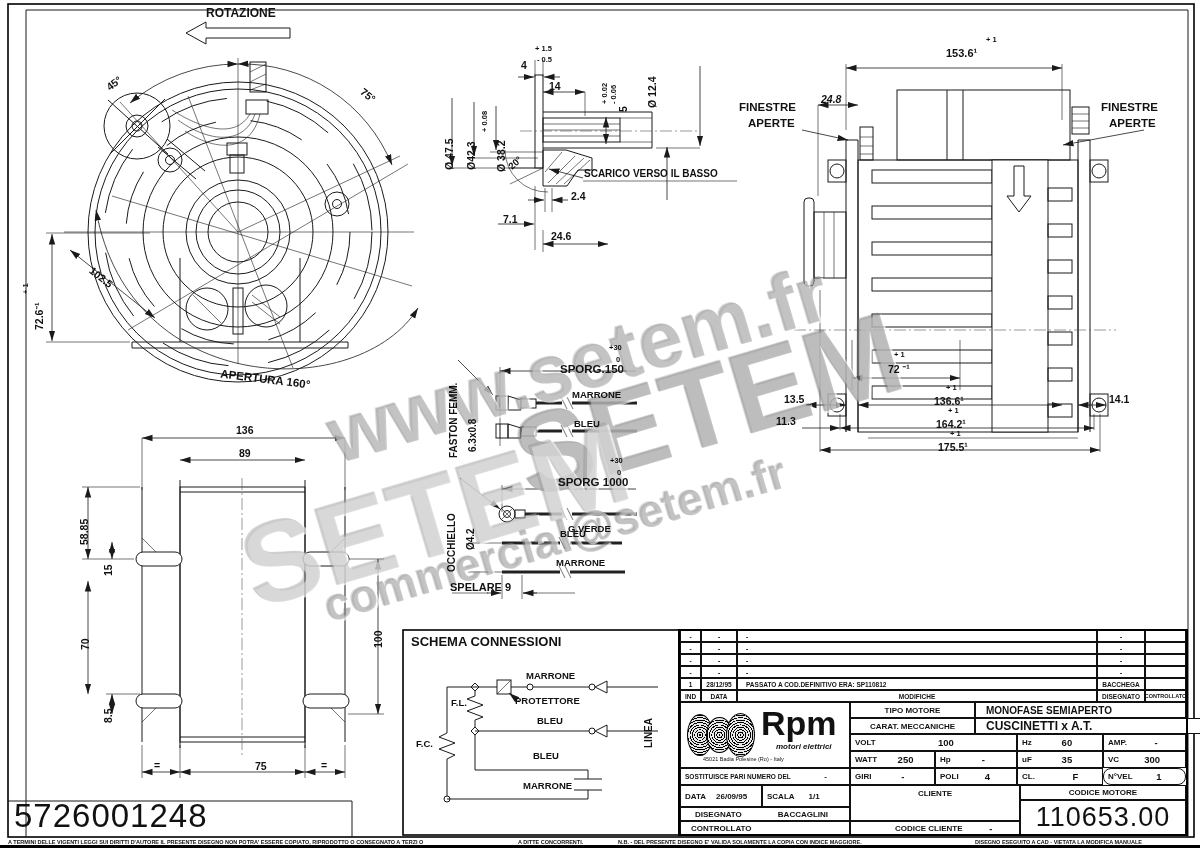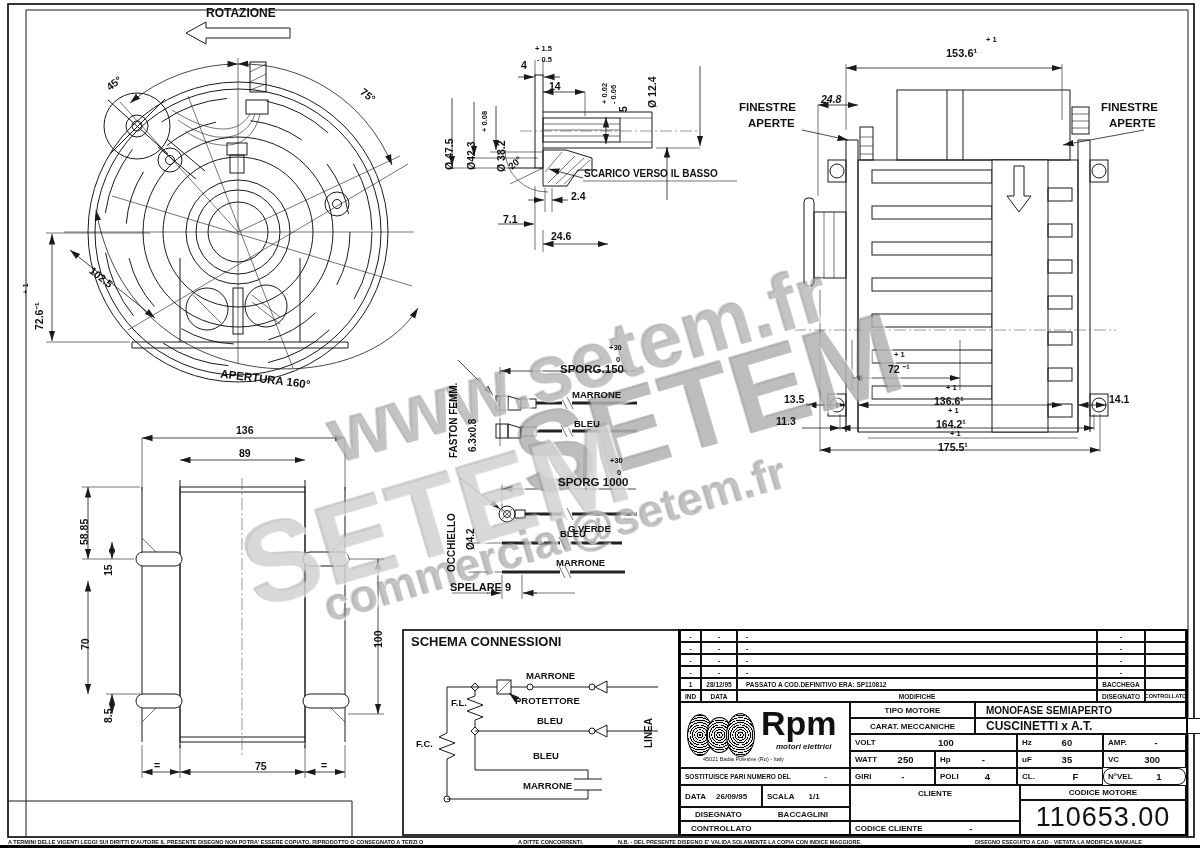--- a/index.html
+++ b/index.html
@@ -435,20 +435,21 @@
 <span class="lbl" style="left:411px;top:635px;font-size:13px;">SCHEMA CONNESSIONI</span>
 <span class="lbl" style="left:526px;top:671px;font-size:9.5px;">MARRONE</span>
 <span class="lbl" style="left:515px;top:696px;font-size:9.5px;">PROTETTORE</span>
 <span class="lbl" style="left:451px;top:698px;font-size:9.5px;">F.L.</span>
 <span class="lbl" style="left:416px;top:739px;font-size:9.5px;">F.C.</span>
 <span class="lbl" style="left:537px;top:716px;font-size:9.5px;">BLEU</span>
 <span class="lbl" style="left:533px;top:751px;font-size:9.5px;">BLEU</span>
 <span class="lbl" style="left:523px;top:781px;font-size:9.5px;">MARRONE</span>
 <span class="lbl r90" style="left:644px;top:748px;font-size:10px;">LINEA</span>
 
+<div class="lbl" style="left:14px;top:799px;font-size:33px;font-weight:400;letter-spacing:1px;">5726001248</div>
 
 <div>
   <div class="tb rev c" style="left:680px;top:630px;width:21px;height:12px;">-</div>
   <div class="tb rev c" style="left:701px;top:630px;width:36px;height:12px;">-</div>
   <div class="tb rev" style="left:737px;top:630px;width:360px;height:12px;padding-left:8px;">-</div>
   <div class="tb rev c" style="left:1097px;top:630px;width:48px;height:12px;">-</div>
   <div class="tb rev c" style="left:1145px;top:630px;width:41px;height:12px;"></div>
 
   <div class="tb rev c" style="left:680px;top:642px;width:21px;height:12px;">-</div>
   <div class="tb rev c" style="left:701px;top:642px;width:36px;height:12px;">-</div>
@@ -559,21 +560,21 @@
     <span style="padding-left:14px;">DISEGNATO</span>
     <span style="margin-left:36px;">BACCAGLINI</span>
   </div>
   <div class="tb" style="left:680px;top:821px;width:170px;height:14px;">
     <span style="padding-left:10px;">CONTROLLATO</span>
   </div>
 
   <div class="tb" style="left:850px;top:785px;width:170px;height:36px;align-items:flex-start;justify-content:center;padding-top:3px;">
     <span>CLIENTE</span>
   </div>
-  <div class="tb" style="left:850px;top:821px;width:170px;height:14px;">
+  <div class="tb" style="left:850px;top:821px;width:170px;height:14px;padding-left:40px;">
     <span class="lab">CODICE CLIENTE</span>
     <span class="val">-</span>
   </div>
   <div class="tb c" style="left:1020px;top:785px;width:166px;height:15px;">CODICE MOTORE</div>
   <div class="tb c" style="left:1020px;top:800px;width:166px;height:35px;font-size:27px;font-weight:400;letter-spacing:1px;">110653.00</div>
 
   <div style="position:absolute;left:678px;top:629px;width:510px;height:207px;border:2px solid #000;box-sizing:border-box;pointer-events:none;"></div>
 </div>
 
 <span class="ftr" style="left:8px;top:839px;">A TERMINI DELLE VIGENTI LEGGI SUI DIRITTI D'AUTORE IL PRESENTE DISEGNO NON POTRA' ESSERE COPIATO, RIPRODOTTO O CONSEGNATO A TERZI O</span>

